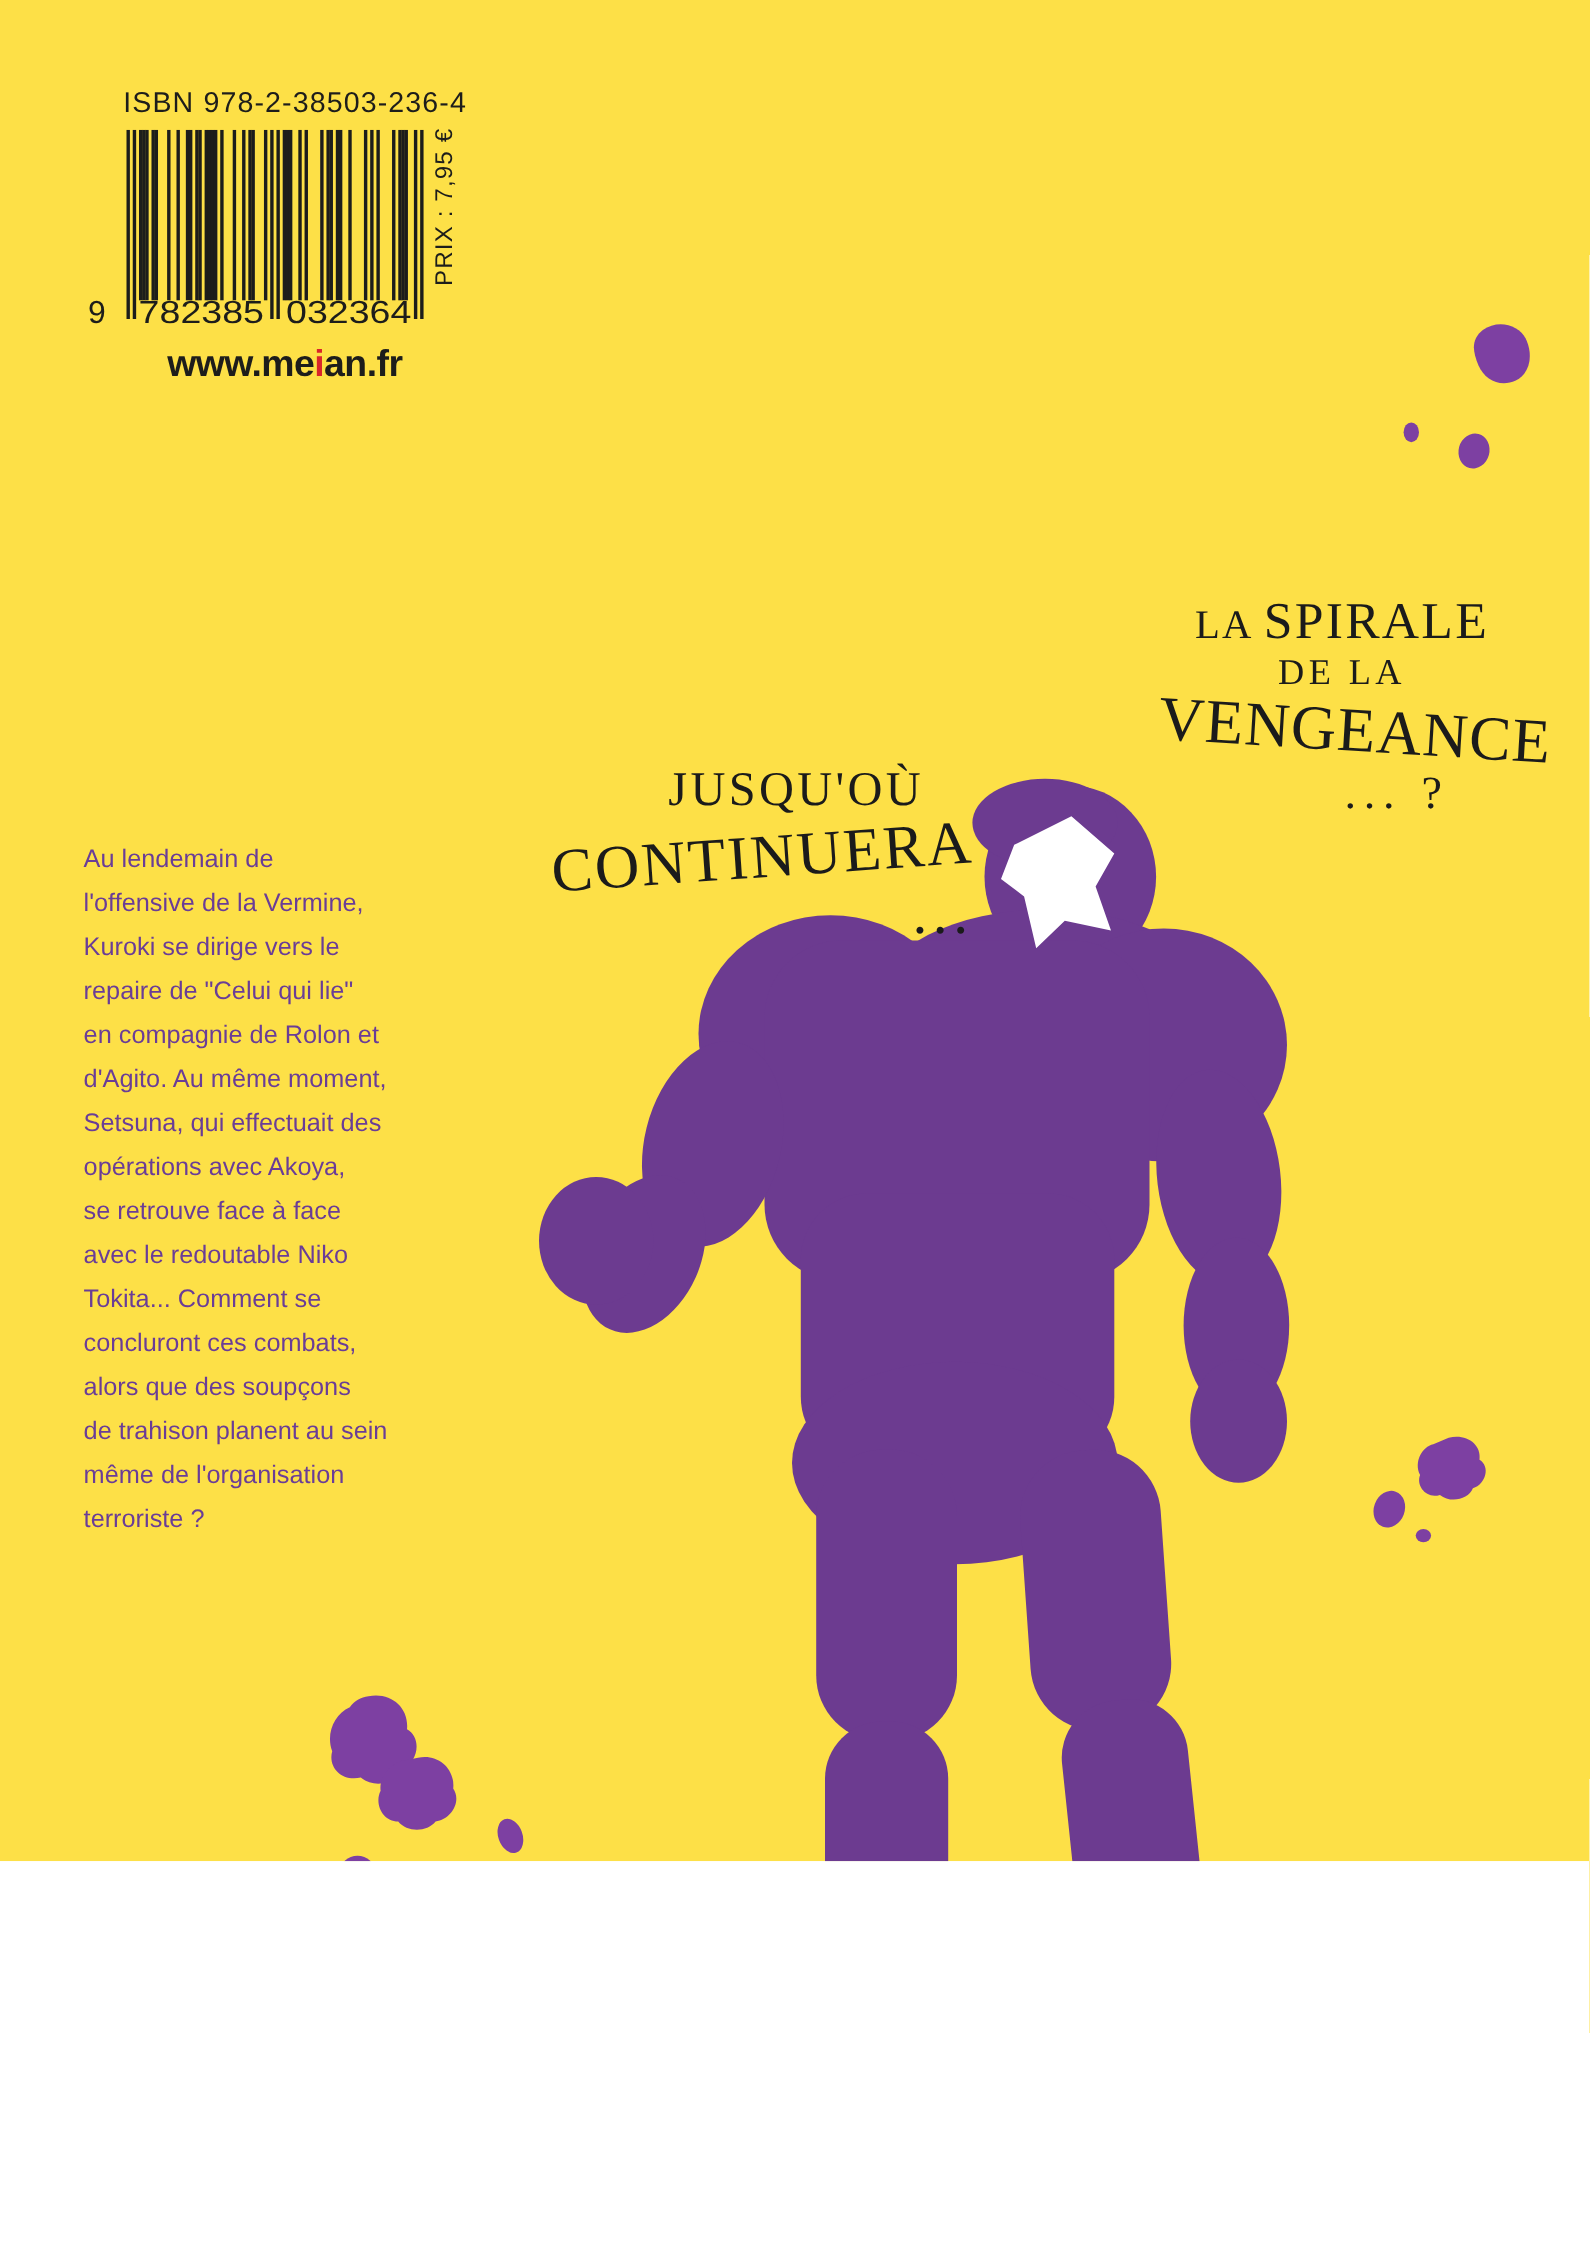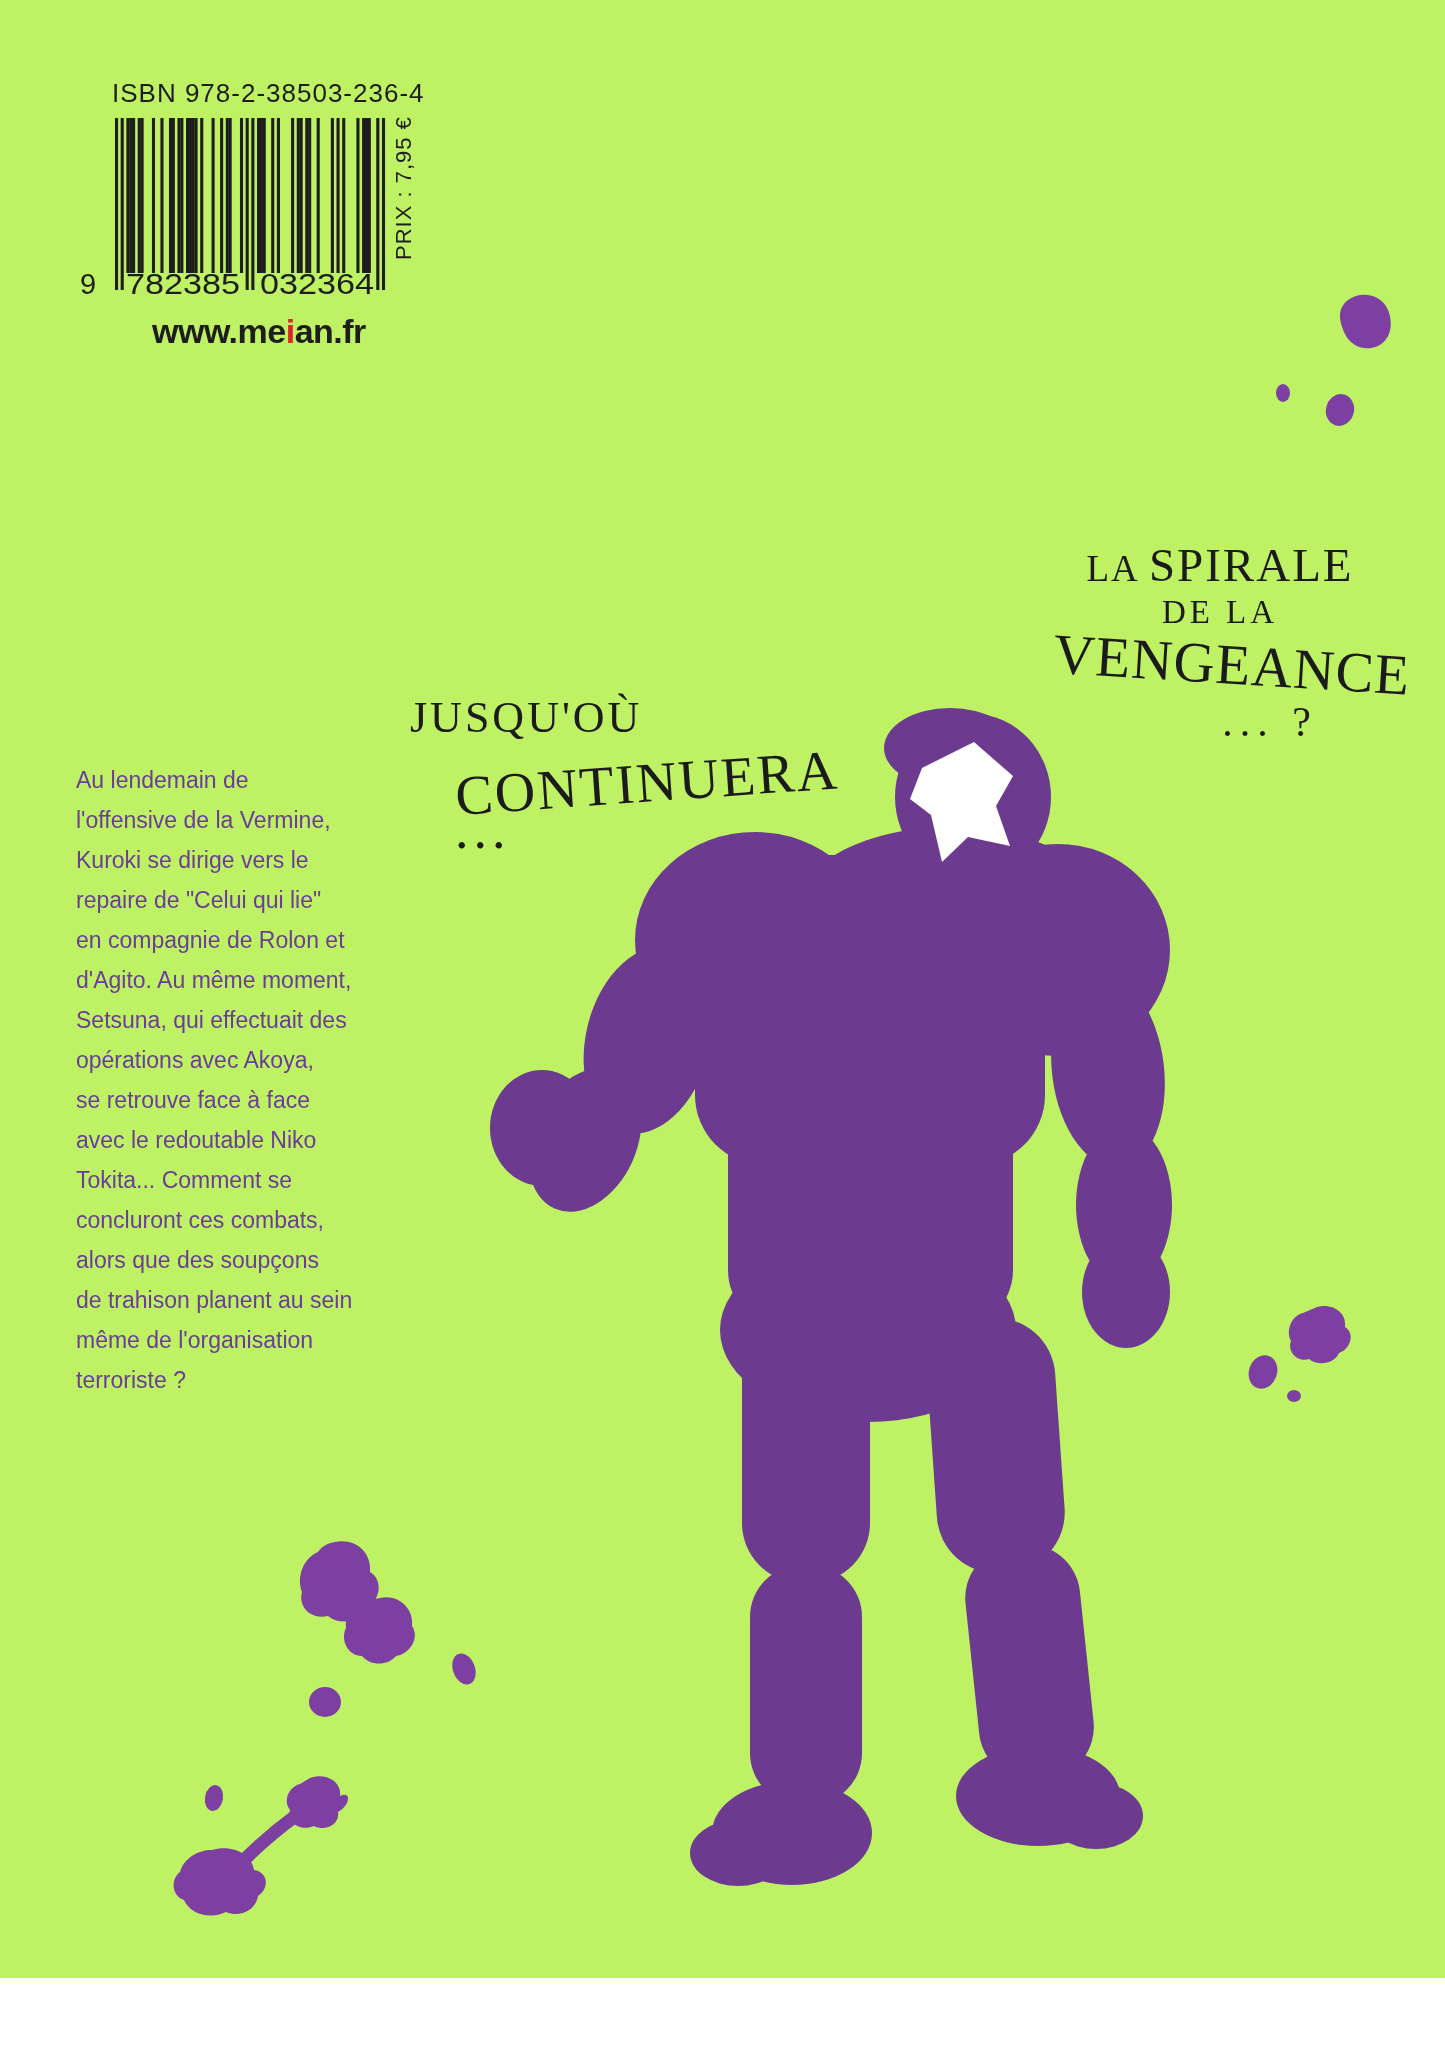--- a/index.html
+++ b/index.html
@@ -1,30 +1,30 @@
 <!DOCTYPE html>
 <html><head>
 <meta charset="utf-8">
 <style>
   html,body{margin:0;padding:0;background:#fff;}
-  .page{position:relative;width:1445px;height:1978px;background:#bef264;overflow:hidden;
+  .page{position:relative;width:1445px;height:1692px;background:#fde047;overflow:hidden;
         font-family:"Liberation Sans",sans-serif;color:#1d1d1b;}
   
   .isbn{position:absolute;left:112px;top:78px;font-size:26px;font-weight:400;letter-spacing:1px;white-space:nowrap;}
   .barcode-svg{position:absolute;left:78px;top:118px;}
   .bc-digit{font-family:"Liberation Sans",sans-serif;font-size:29px;fill:#1d1d1b;}
   .price{position:absolute;left:391px;top:260px;transform:rotate(-90deg);transform-origin:0 0;
          font-size:22px;letter-spacing:1px;white-space:nowrap;}
   .website{position:absolute;left:152px;top:312px;font-size:34px;font-weight:700;letter-spacing:-0.5px;white-space:nowrap;}
   
   .synopsis{position:absolute;left:76px;top:760px;width:360px;font-size:23px;font-weight:400;
             line-height:40px;white-space:pre-line;}
   
   .display{font-family:"Liberation Serif","DejaVu Serif",serif;font-weight:400;color:#1b1b1b;}
-  .tagline{position:absolute;left:455px;top:692px;width:430px;text-align:left;}
+  .tagline{position:absolute;left:455px;top:692px;width:430px;text-align:right;}
   .tagline .l1{font-size:44px;letter-spacing:3px;transform:translateX(-45px);}
   .tagline .l2{font-size:56px;letter-spacing:2px;transform:rotate(-4deg);margin-top:6px;white-space:nowrap;}
   .tagline .dots{font-size:54px;letter-spacing:5px;margin-top:-14px;}
   .title{position:absolute;left:1005px;top:538px;width:430px;text-align:center;}
   .title .l1{font-size:47px;letter-spacing:2px;white-space:nowrap;}
   .title .l1 .small{font-size:37px;}
   .title .l2{font-size:33px;letter-spacing:4px;margin-top:2px;}
   .title .l3{font-size:57px;letter-spacing:1px;transform:rotate(3.5deg) translateX(12px);margin-top:0px;white-space:nowrap;}
   .title .l4{font-size:42px;letter-spacing:7px;transform:translateX(50px);margin-top:2px;}
   

